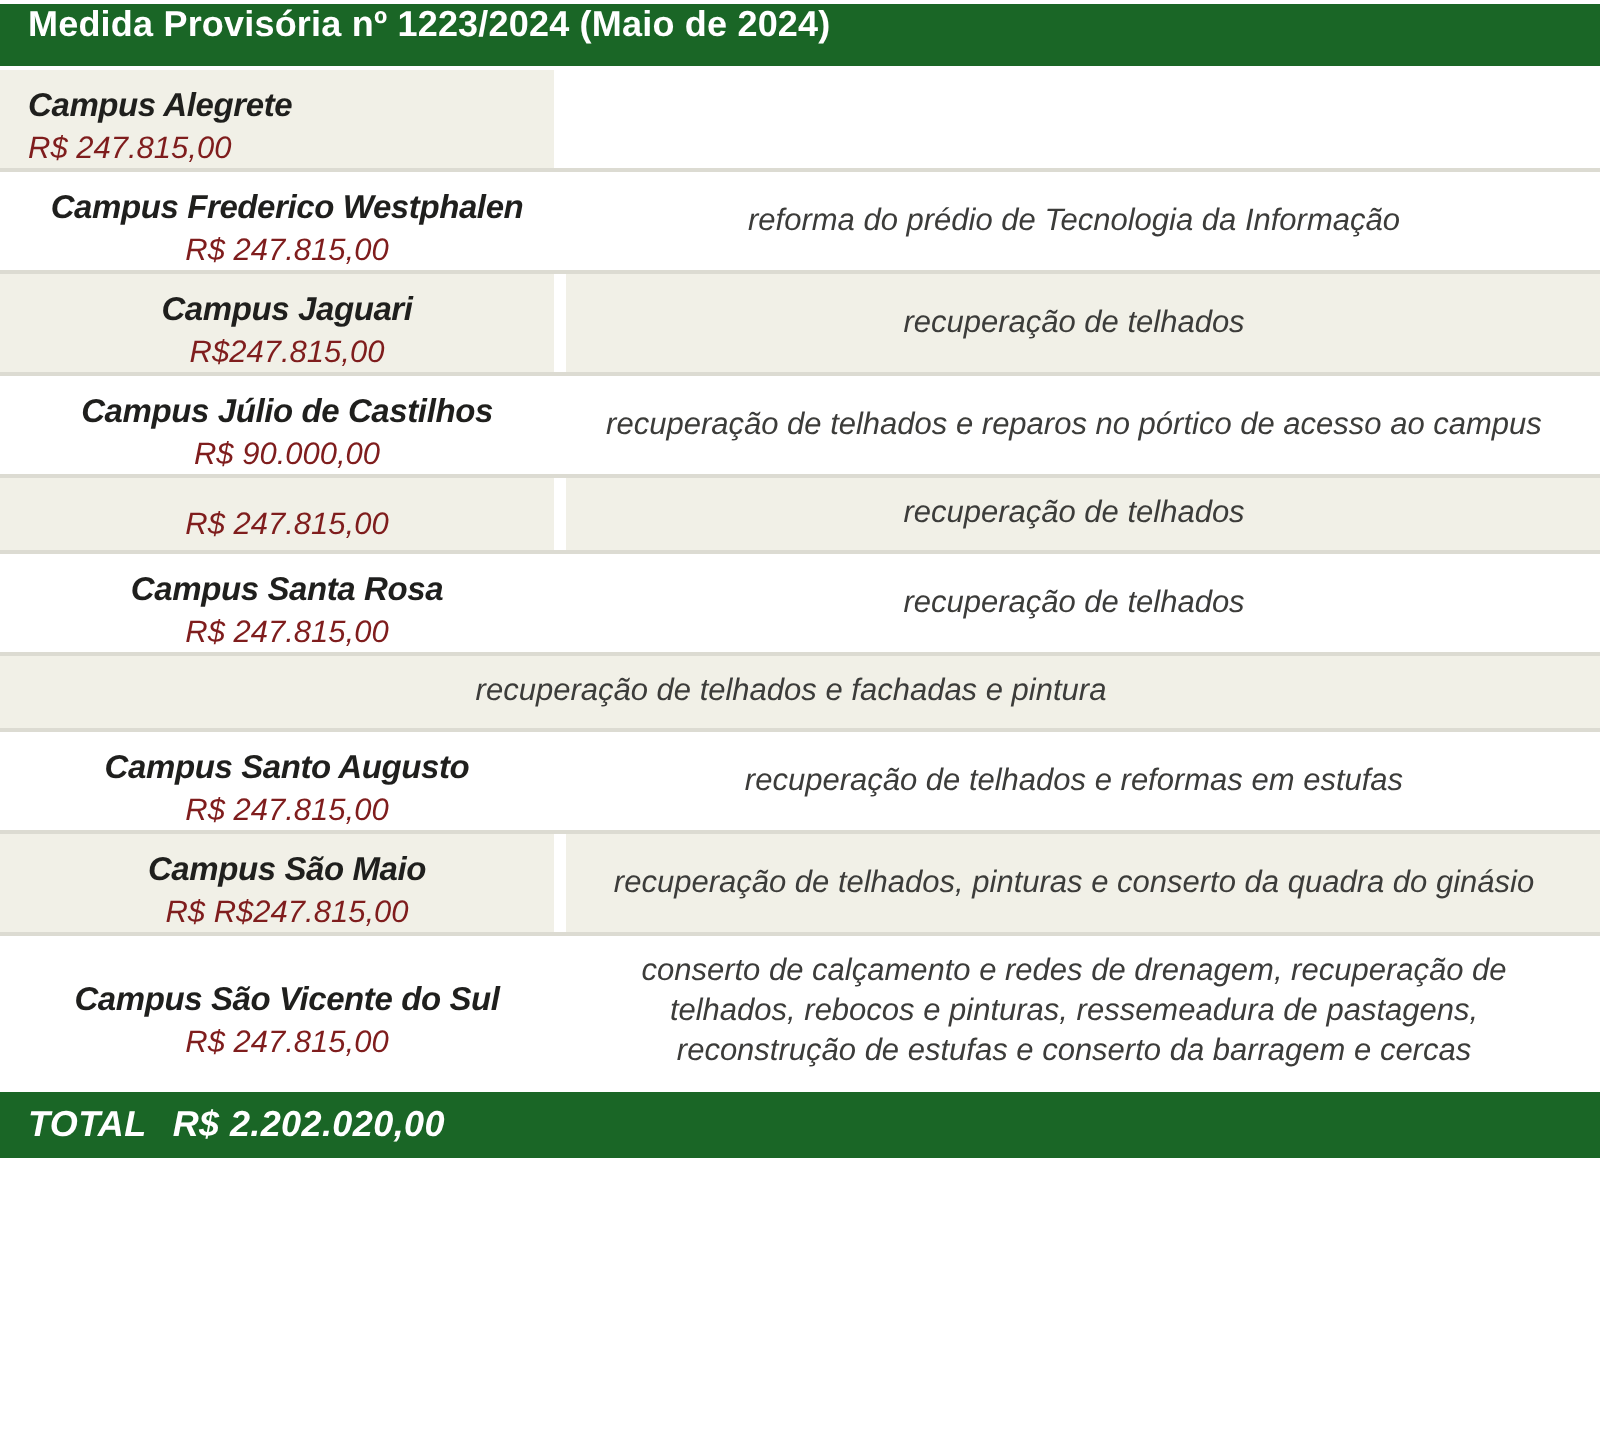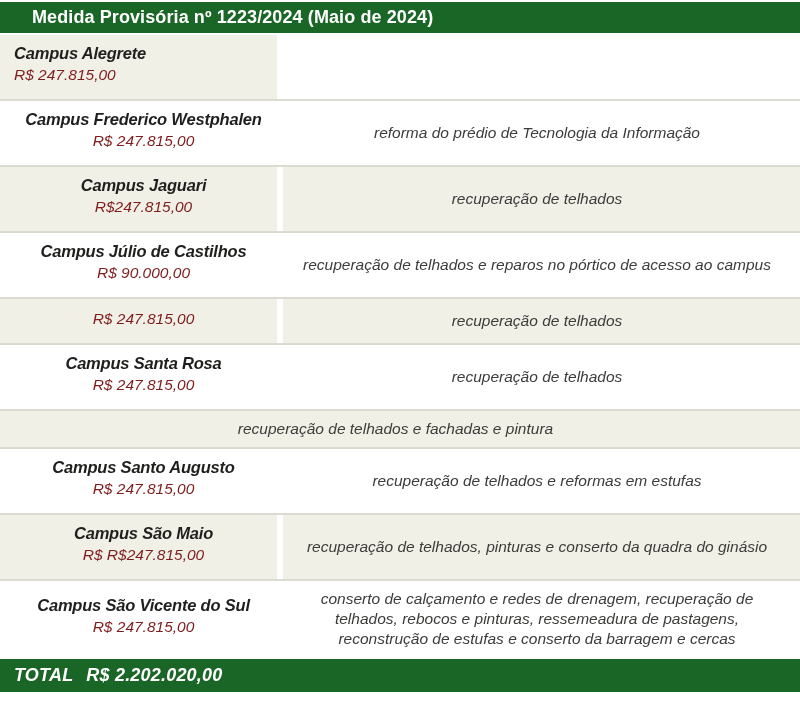--- a/index.html
+++ b/index.html
@@ -17,35 +17,34 @@
     overflow: hidden;
     font-family: "Liberation Sans", "DejaVu Sans", sans-serif;
   }
   body { padding-top: 2px; }
 
   .table-header {
     background: var(--green);
     color: #ffffff;
     height: 31px;
     display: flex;
-    align-items: center;
-    padding-left: 32px;
+    padding-left: 14px;
     font-weight: bold;
     font-size: 18px;
     letter-spacing: 0.1px;
     margin-bottom: 2px;
   }
 
   .row { display: flex; gap: 6px; }
   .row + .row { border-top: 2px solid var(--divider); text-align: center; }
 
   .cell-left {
     width: 277px;
     flex: 0 0 277px;
-    padding: 8px 4px 15px 14px;
+    padding: 8px 4px 0 14px;
     display: flex;
     flex-direction: column;
     justify-content: center;
     background: var(--white-row);
   }
   .cell-right {
     flex: 1 1 auto;
     padding: 8px 16px 8px 7px;
     display: flex;
     flex-direction: column;

